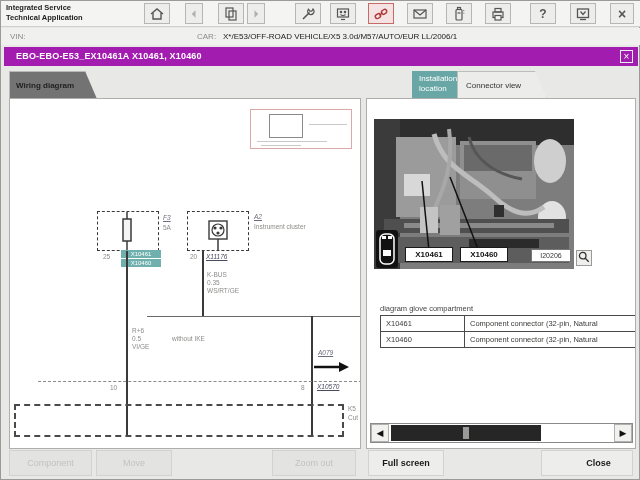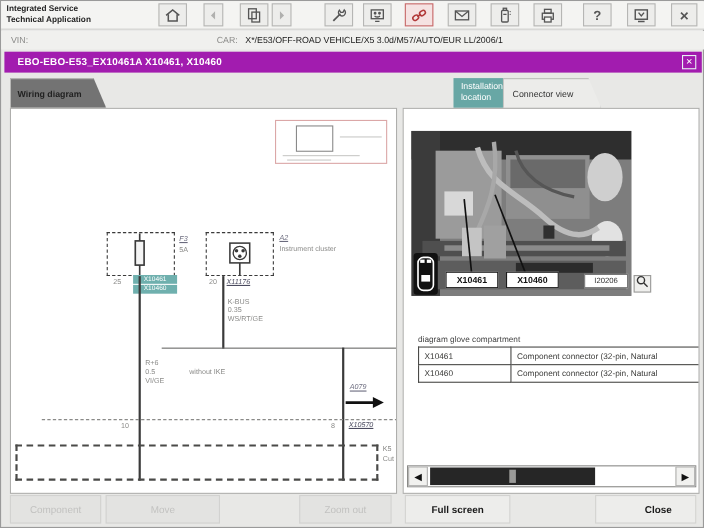--- a/index.html
+++ b/index.html
@@ -350,18 +350,18 @@
     <div class="hscroll">
       <div class="hs-btn hs-left">◀</div>
       <div class="hs-thumb">
           <div class="hs-grip"></div>
         </div>
       <div class="hs-btn hs-right">▶</div>
     </div>
   </div>
 
   <div class="fbtn disabled" style="left:8px;width:83px;">Component</div>
-  <div class="fbtn disabled" style="left:95px;width:104px;">Move</div>
+  <div class="fbtn disabled" style="left:95px;width:76px;">Move</div>
   <div class="fbtn disabled" style="left:271px;width:84px;">Zoom out</div>
-  <div class="fbtn enabled" style="left:367px;width:96px;">Full screen</div>
+  <div class="fbtn enabled" style="left:367px;width:76px;">Full screen</div>
   <div class="fbtn enabled" style="left:540px;width:92px;padding-left:23px;">Close</div>
 
 </div>
 
 </body></html>

